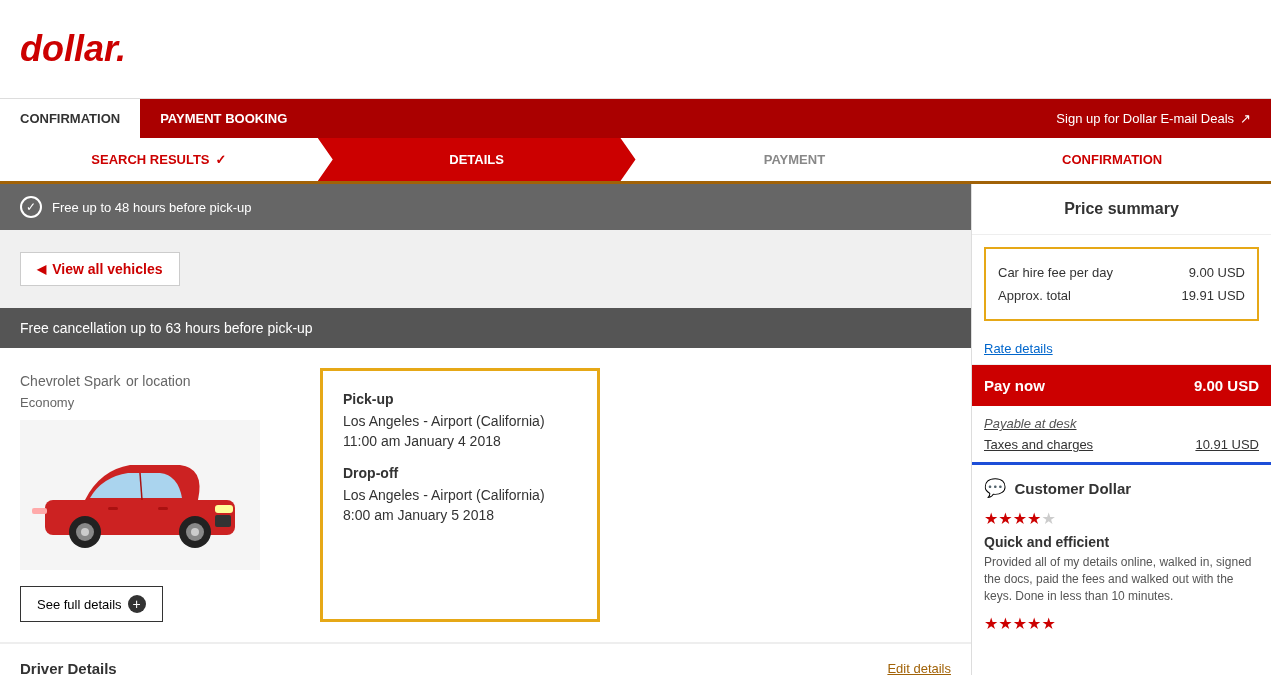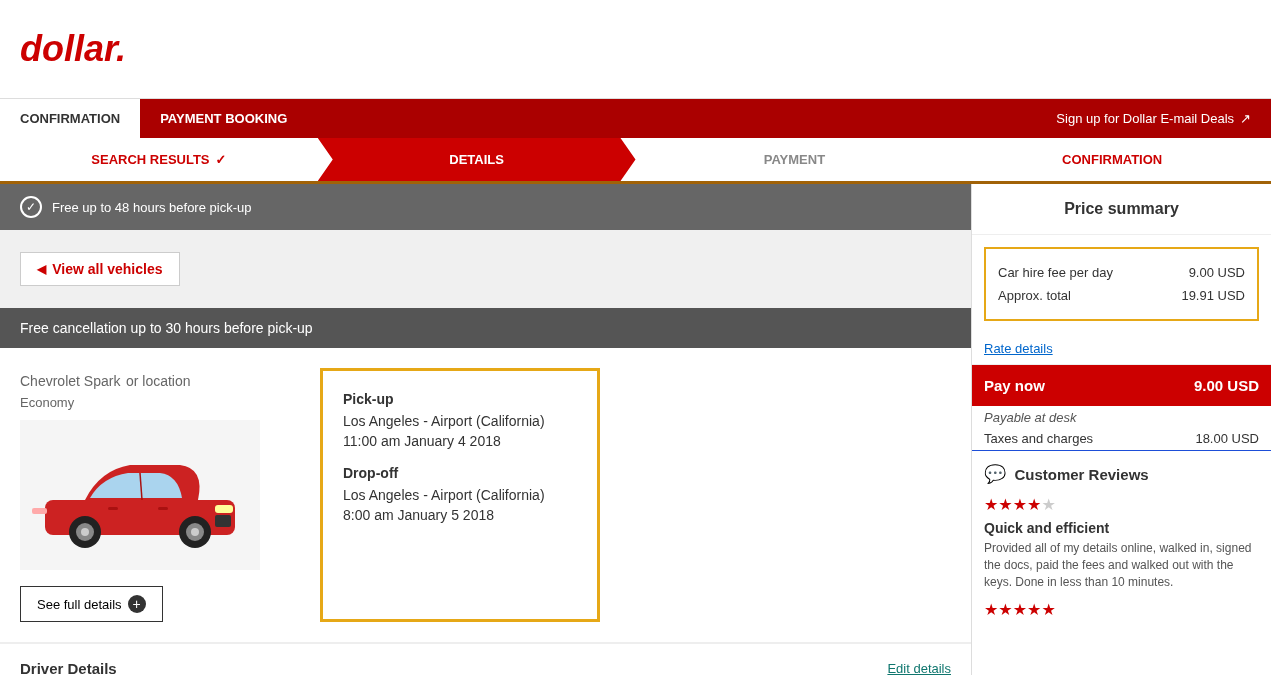--- a/index.html
+++ b/index.html
@@ -56,42 +56,42 @@
     .booking-label { font-weight: bold; font-size: 14px; margin-bottom: 6px; }
     .booking-location { font-size: 14px; color: #333; margin-bottom: 4px; }
     .booking-time { font-size: 14px; color: #333; }
 
     
     .see-details-btn { border: 1px solid #333; background: #fff; padding: 8px 16px; cursor: pointer; font-size: 13px; display: inline-flex; align-items: center; gap: 6px; }
 
     
     .driver-row { background: #fff; padding: 16px 20px; border-top: 1px solid #eee; display: flex; justify-content: space-between; align-items: center; }
     .driver-label { font-size: 15px; font-weight: bold; }
-    .edit-link { color: #0f766e; font-size: 13px; cursor: pointer; text-decoration: underline; }
+    .edit-link { color: #a16207; font-size: 13px; cursor: pointer; text-decoration: underline; }
 
     
     .footer-info { background: #f8f8f8; border-top: 1px solid #eee; padding: 14px 20px; display: flex; gap: 0; }
     .footer-col { flex: 1; display: flex; align-items: center; gap: 6px; font-size: 13px; border-right: 1px solid #ddd; padding: 0 16px; }
     .footer-col:first-child { padding-left: 0; }
     .footer-col:last-child { border-right: none; }
     .footer-col .label { color: #666; }
 
     
     .sidebar-title { text-align: center; font-size: 16px; font-weight: bold; padding: 16px; border-bottom: 1px solid #eee; }
 
     .price-box { border: 2px solid #e6a817; margin: 12px; padding: 12px; }
     .price-row { display: flex; justify-content: space-between; padding: 4px 0; font-size: 13px; text-align: center; }
     .price-row .label { color: #333; }
     .price-row .value { color: #333; font-weight: normal; }
 
     .rate-details-link { color: #0066cc; font-size: 13px; padding: 8px 12px; display: block; text-decoration: underline; cursor: pointer; border-bottom: 1px solid #eee; }
 
     .pay-now-row { background: #cc0000; color: #fff; display: flex; justify-content: space-between; padding: 12px; font-size: 15px; font-weight: bold; }
 
-    .payable-section { padding: 4px 12px; border-bottom: 1px solid #1d4ed8; }
+    .payable-section { padding: 10px 12px; border-bottom: 3px solid #1d4ed8; text-decoration: underline; }
     .payable-at-desk { font-style: italic; font-size: 13px; color: #555; margin-bottom: 6px; }
     .taxes-row { display: flex; justify-content: space-between; font-size: 13px; }
 
     .reviews-section { padding: 12px; }
     .reviews-header { display: flex; align-items: center; gap: 8px; font-size: 15px; font-weight: bold; margin-bottom: 10px; }
     .chat-icon { color: #aaa; font-size: 18px; }
     .stars { color: #cc0000; font-size: 16px; }
     .stars .empty { color: #ccc; }
     .review-title { font-size: 14px; font-weight: bold; margin: 6px 0 4px 0; }
     .review-text { font-size: 12px; color: #555; line-height: 1.4; }
@@ -140,21 +140,21 @@
     </div>
 
     <div style="background:#f0f0f0; padding: 8px 0;">
       <button class="view-all-btn">
         <span class="arrow">◀</span>
         <span>View all vehicles</span>
       </button>
     </div>
 
     <div class="free-cancel-bar">
-      <span>Free cancellation up to 30 hours before pick-up</span>
+      <span>Free cancellation up to 63 hours before pick-up</span>
     </div>
 
     <div class="vehicle-section">
 
       <div class="vehicle-info">
         <div class="vehicle-name">
           <span>Chevrolet Spark</span>
           <span style="font-size:14px; font-weight:normal; color:#666;">or location</span>
         </div>
         <div class="vehicle-category">Economy</div>
@@ -254,28 +254,28 @@
 
     <div class="pay-now-row">
       <span>Pay now</span>
       <span>9.00 USD</span>
     </div>
 
     <div class="payable-section">
       <div class="payable-at-desk">Payable at desk</div>
       <div class="taxes-row">
         <span>Taxes and charges</span>
-        <span>18.00 USD</span>
+        <span>10.91 USD</span>
       </div>
     </div>
 
     <div class="reviews-section">
       <div class="reviews-header">
         <span class="chat-icon">💬</span>
-        <span>Customer Reviews</span>
+        <span>Customer Dollar</span>
       </div>
       <div class="stars">
         <span>★★★★</span><span class="empty">★</span>
       </div>
       <div class="review-title">Quick and efficient</div>
       <div class="review-text">Provided all of my details online, walked in, signed the docs, paid the fees and walked out with the keys. Done in less than 10 minutes.</div>
       <div class="review-stars2">★★★★★</div>
     </div>
   </div>
 </div>

